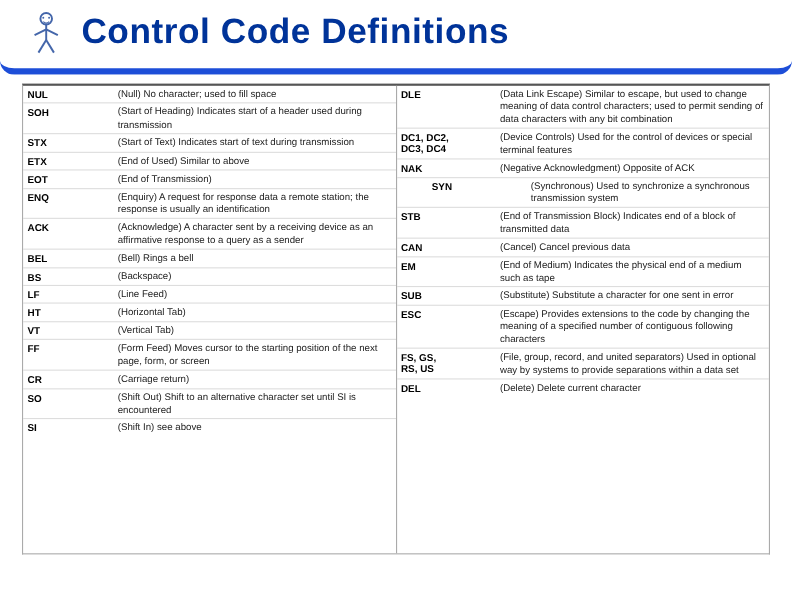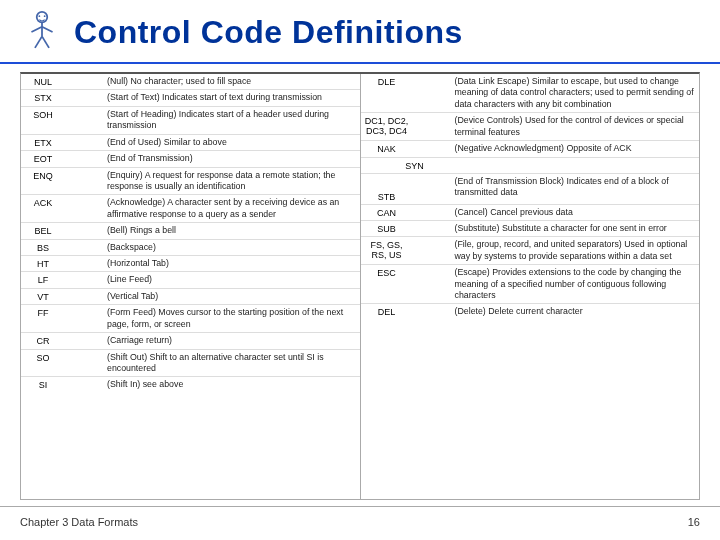--- a/index.html
+++ b/index.html
@@ -5,23 +5,24 @@
     * { margin: 0; padding: 0; box-sizing: border-box; }
     body {
       width: 720px;
       height: 540px;
       background: #ffffff;
       font-family: Arial, sans-serif;
       overflow: hidden;
     }
     .header {
       display: flex;
-      align-items: center;
+      align-items: flex-start;
       padding: 10px 20px 8px 20px;
-      border-bottom: 2px solid #1d4ed8;
+      border-bottom: 6px solid #1d4ed8;
+      border-radius: 13px;
     }
     .header-icon {
       width: 44px;
       height: 44px;
       margin-right: 10px;
       flex-shrink: 0;
     }
     .header-title {
       font-size: 32px;
       font-weight: bold;
@@ -56,27 +57,26 @@
       display: flex;
       flex-direction: row;
       border-bottom: 1px solid #ddd;
       padding: 2px 4px;
       align-items: flex-start;
     }
     .row:last-child {
       border-bottom: none;
     }
     .code {
-      font-weight: normal;
+      font-weight: bold;
       min-width: 36px;
       color: #000;
       font-size: 9px;
       padding-top: 1px;
       flex-shrink: 0;
-      text-align: center;
     }
     .desc {
       font-size: 8.8px;
       color: #222;
       line-height: 1.3;
       margin-left: 46px;
     }
     .footer {
       display: flex;
       flex-direction: row;
@@ -123,28 +123,28 @@
 
   <div class="content-area">
     <div class="table-container">
 
       <div class="col-left">
       <div class="row">
       <span class="code">NUL</span>
       <span class="desc">(Null) No character; used to fill space</span>
     </div>
           <div class="row">
+      <span class="code">SOH</span>
+      <span class="desc">(Start of Heading) Indicates start of a header used during transmission</span>
+    </div>
+          <div class="row">
       <span class="code">STX</span>
       <span class="desc">(Start of Text) Indicates start of text during transmission</span>
     </div>
           <div class="row">
-      <span class="code">SOH</span>
-      <span class="desc">(Start of Heading) Indicates start of a header used during transmission</span>
-    </div>
-          <div class="row">
       <span class="code">ETX</span>
       <span class="desc">(End of Used) Similar to above</span>
     </div>
           <div class="row">
       <span class="code">EOT</span>
       <span class="desc">(End of Transmission)</span>
     </div>
           <div class="row">
       <span class="code">ENQ</span>
       <span class="desc">(Enquiry) A request for response data a remote station; the response is usually an identification</span>
@@ -155,26 +155,26 @@
     </div>
           <div class="row">
       <span class="code">BEL</span>
       <span class="desc">(Bell) Rings a bell</span>
     </div>
           <div class="row">
       <span class="code">BS</span>
       <span class="desc">(Backspace)</span>
     </div>
           <div class="row">
+      <span class="code">LF</span>
+      <span class="desc">(Line Feed)</span>
+    </div>
+          <div class="row">
       <span class="code">HT</span>
       <span class="desc">(Horizontal Tab)</span>
-    </div>
-          <div class="row">
-      <span class="code">LF</span>
-      <span class="desc">(Line Feed)</span>
     </div>
           <div class="row">
       <span class="code">VT</span>
       <span class="desc">(Vertical Tab)</span>
     </div>
           <div class="row">
       <span class="code">FF</span>
       <span class="desc">(Form Feed) Moves cursor to the starting position of the next page, form, or screen</span>
     </div>
           <div class="row">
@@ -199,46 +199,47 @@
           <div class="row">
       <span class="code" style="min-width:44px;">DC1, DC2,<br>DC3, DC4</span>
       <span class="desc">(Device Controls) Used for the control of devices or special terminal features</span>
     </div>
           <div class="row">
       <span class="code" style="min-width:44px;">NAK</span>
       <span class="desc">(Negative Acknowledgment) Opposite of ACK</span>
     </div>
           <div class="row">
       <span class="code" style="min-width:44px;margin-left:28px;">SYN</span>
-    </div>
-          <div class="row">
-      <span class="code" style="min-width:44px;margin-top:15px;">STB</span>
+      <span class="desc">(Synchronous) Used to synchronize a synchronous transmission system</span>
+    </div>
+          <div class="row">
+      <span class="code" style="min-width:44px;">STB</span>
       <span class="desc">(End of Transmission Block) Indicates end of a block of transmitted data</span>
     </div>
           <div class="row">
       <span class="code" style="min-width:44px;">CAN</span>
       <span class="desc">(Cancel) Cancel previous data</span>
     </div>
           <div class="row">
+      <span class="code" style="min-width:44px;">EM</span>
+      <span class="desc">(End of Medium) Indicates the physical end of a medium such as tape</span>
+    </div>
+          <div class="row">
       <span class="code" style="min-width:44px;">SUB</span>
       <span class="desc">(Substitute) Substitute a character for one sent in error</span>
     </div>
           <div class="row">
+      <span class="code" style="min-width:44px;">ESC</span>
+      <span class="desc">(Escape) Provides extensions to the code by changing the meaning of a specified number of contiguous following characters</span>
+    </div>
+          <div class="row">
       <span class="code" style="min-width:44px;">FS, GS,<br>RS, US</span>
       <span class="desc">(File, group, record, and united separators) Used in optional way by systems to provide separations within a data set</span>
     </div>
           <div class="row">
-      <span class="code" style="min-width:44px;">ESC</span>
-      <span class="desc">(Escape) Provides extensions to the code by changing the meaning of a specified number of contiguous following characters</span>
-    </div>
-          <div class="row">
       <span class="code" style="min-width:44px;">DEL</span>
       <span class="desc">(Delete) Delete current character</span>
     </div>
         </div>
     </div>
   </div>
 
-  <div class="footer">
-    <span class="footer-chapter">Chapter 3 Data Formats</span>
-    <span class="footer-page">16</span>
-  </div>
 </div>
 
 </body></html>

